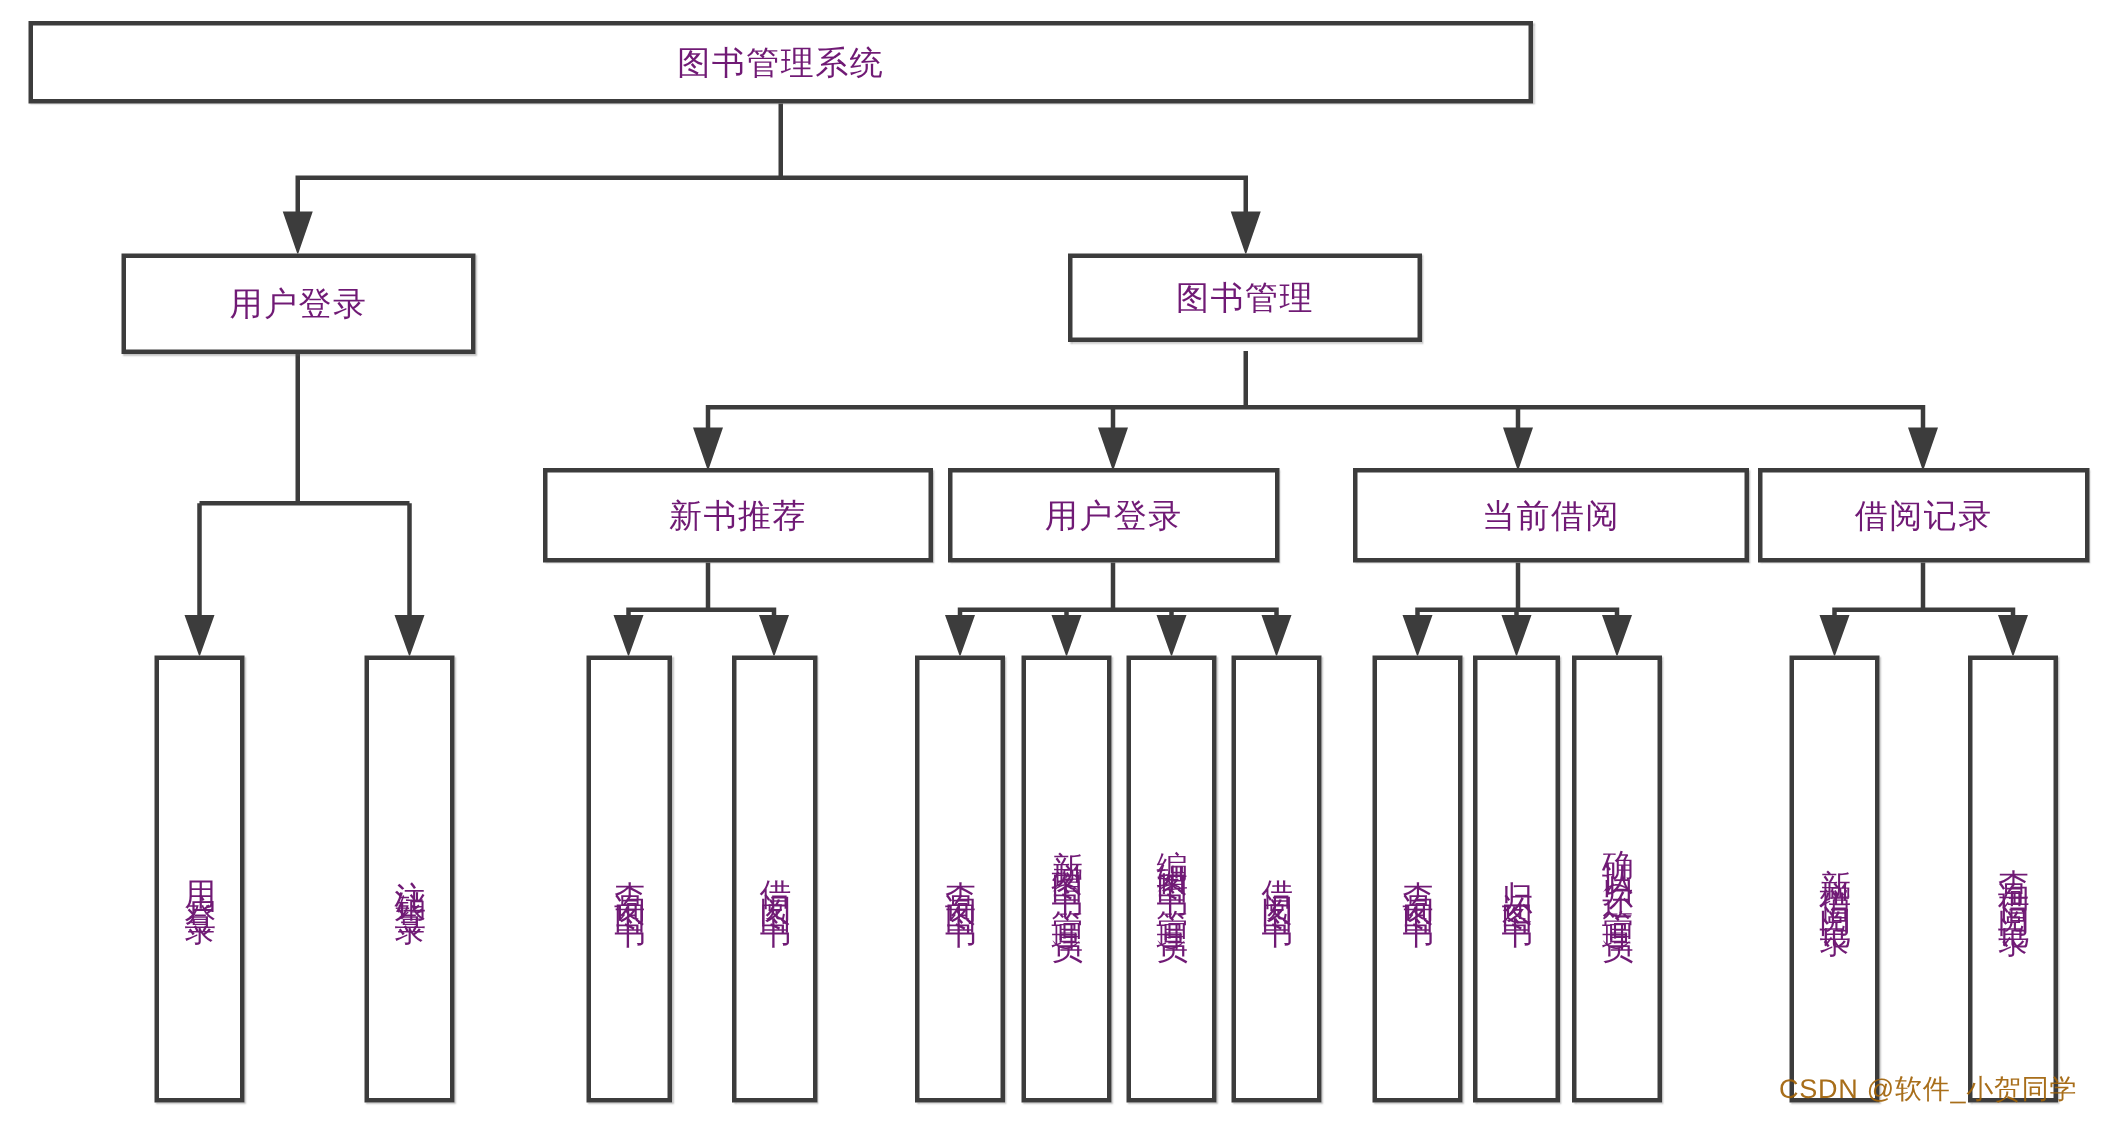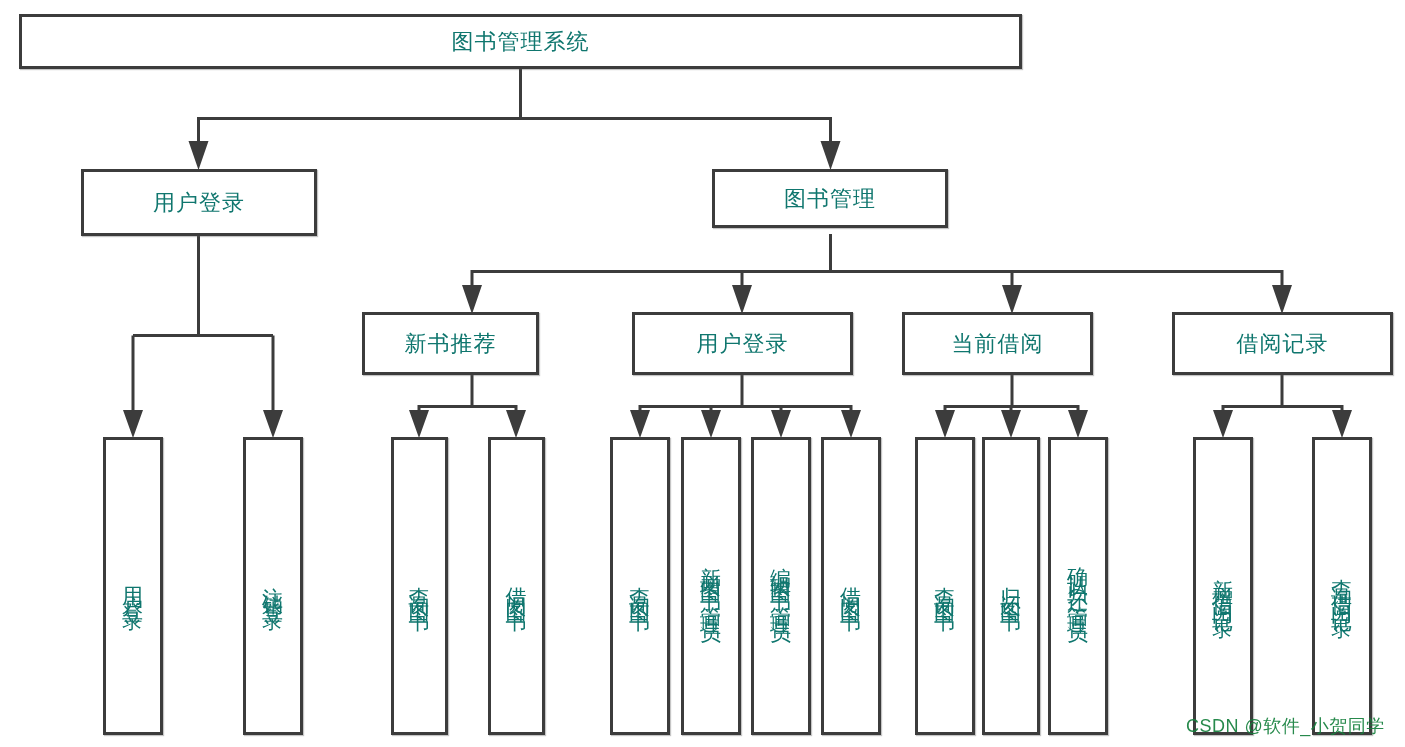--- a/index.html
+++ b/index.html
@@ -10,41 +10,41 @@
     font-family:"Liberation Sans","DejaVu Sans",sans-serif;
     overflow:hidden;
   }
   #connectors{position:absolute;left:0;top:0;z-index:1;}
   .box{
     position:absolute;
     box-sizing:border-box;
     background:#ffffff;
     border:3px solid #3c3c3c;
     display:flex;align-items:center;justify-content:center;
-    color:#0f766e;
+    color:#701a75;
     font-size:22px;
     letter-spacing:1px;
     z-index:2;
     box-shadow:1px 1px 1px rgba(90,90,90,0.35);
     white-space:nowrap;
     text-align:right;
   }
   .vbox{
     writing-mode:vertical-rl;
     font-size:21px;
     letter-spacing:8px;
     line-height:1;
     white-space:normal;
   }
   #watermark{
     position:absolute;
     left:1186px;top:714px;
     font-size:18px;
     letter-spacing:0.5px;
-    color:#15803d;
+    color:#a16207;
     opacity:0.92;
     z-index:3;
     white-space:nowrap;
     text-align:center;
   }
 </style>
 </head>
 <body>
 
 <div id="canvas">
@@ -85,23 +85,23 @@
       M1068 410 L1088 410 L1078 438 Z
       M1213 410 L1233 410 L1223 438 Z
       M1332 410 L1352 410 L1342 438 Z"></path>
   </svg>
 
   <div class="box" style="left:19px;top:14px;width:1003px;height:55px">图书管理系统</div>
 
   <div class="box" style="left:81px;top:169px;width:236px;height:67px">用户登录</div>
   <div class="box" style="left:712px;top:169px;width:236px;height:59px">图书管理</div>
 
-  <div class="box" style="left:362px;top:312px;width:177px;height:63px">新书推荐</div>
+  <div class="box" style="left:362px;top:312px;width:260px;height:63px">新书推荐</div>
   <div class="box" style="left:632px;top:312px;width:221px;height:63px">用户登录</div>
-  <div class="box" style="left:902px;top:312px;width:191px;height:63px">当前借阅</div>
+  <div class="box" style="left:902px;top:312px;width:264px;height:63px">当前借阅</div>
   <div class="box" style="left:1172px;top:312px;width:221px;height:63px">借阅记录</div>
 
   <div class="box vbox" style="left:103px;top:437px;width:60px;height:298px">用户登录</div>
   <div class="box vbox" style="left:243px;top:437px;width:60px;height:298px">注销登录</div>
 
   <div class="box vbox" style="left:391px;top:437px;width:57px;height:298px">查询图书</div>
   <div class="box vbox" style="left:488px;top:437px;width:57px;height:298px">借阅图书</div>
 
   <div class="box vbox" style="left:610px;top:437px;width:60px;height:298px">查询图书</div>
   <div class="box vbox" style="left:681px;top:437px;width:60px;height:298px">新增图书（管理员）</div>

